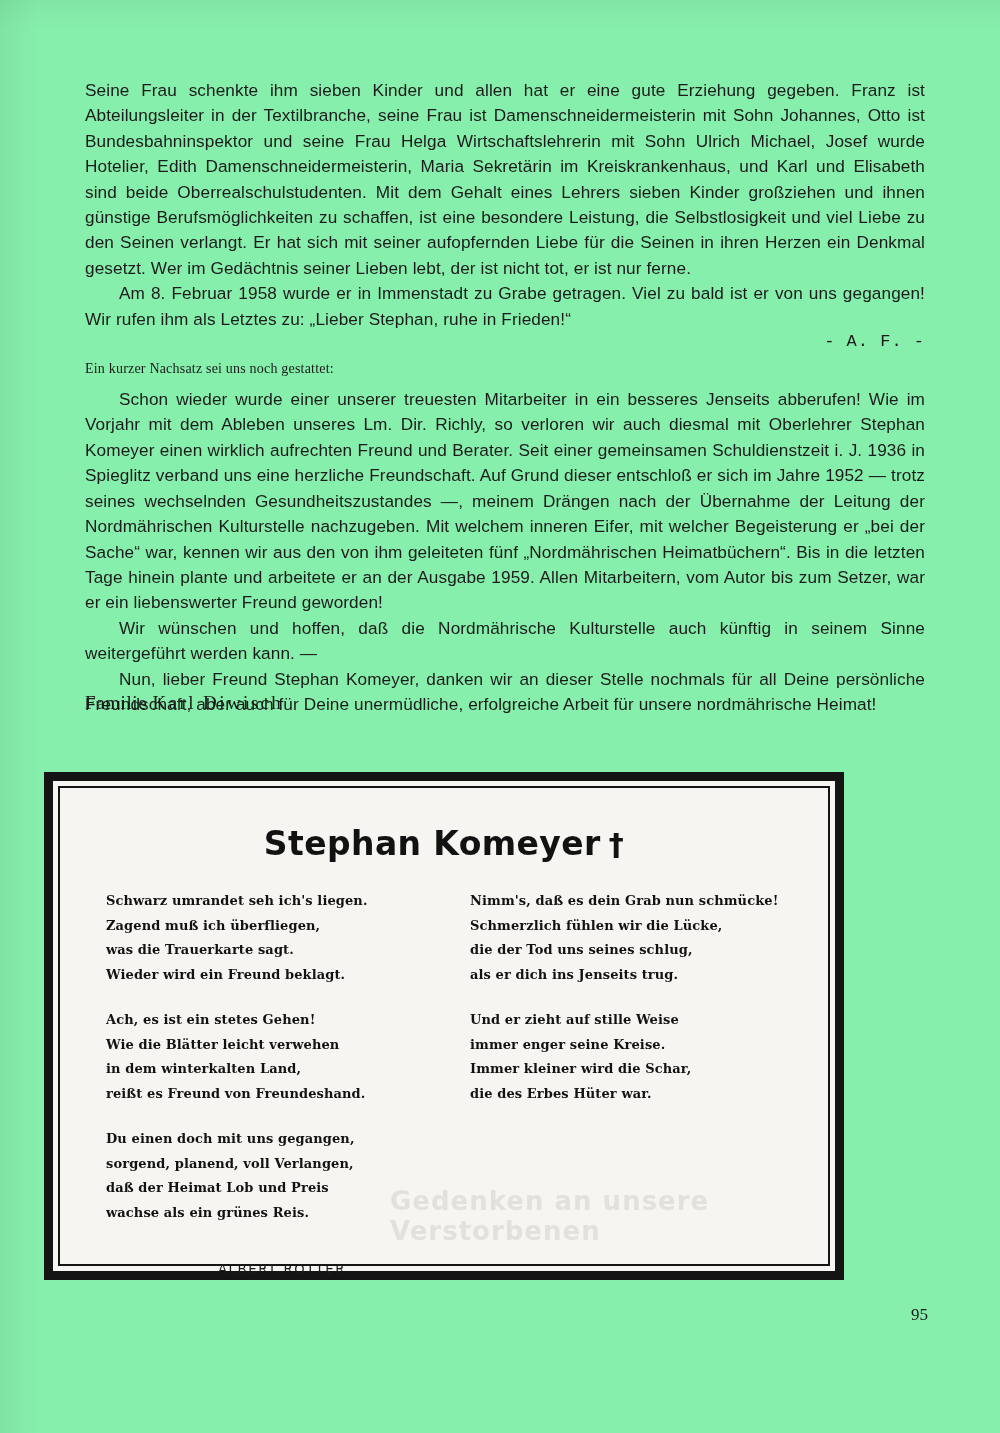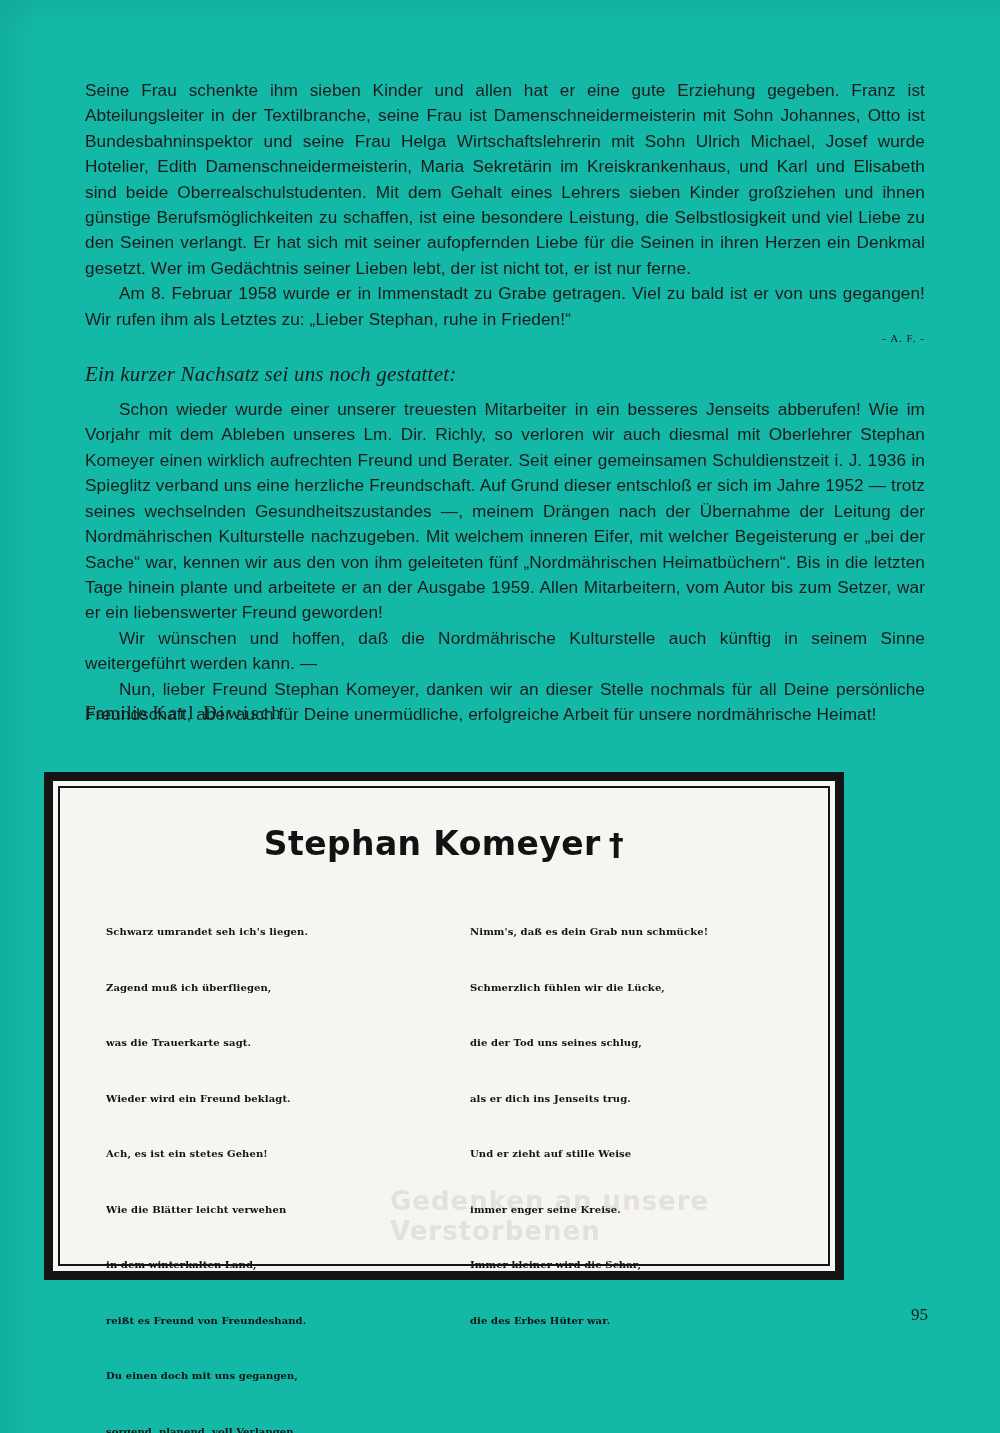--- a/index.html
+++ b/index.html
@@ -12,21 +12,21 @@
     height: 1433px;
     position: relative;
     font-family: "Liberation Serif", serif;
     color: #1a1a1a;
     overflow: hidden;
   }
   
   .page {
     position: absolute;
     inset: 0;
-    background: #14b8a6;
+    background: #86efac;
   }
   .page::before {
     content: "";
     position: absolute;
     inset: 0;
     background:
       linear-gradient(90deg, rgba(0,0,0,0.05) 0px, rgba(0,0,0,0.0) 38px),
       linear-gradient(180deg, rgba(0,0,0,0.04) 0px, rgba(0,0,0,0.0) 30px);
     pointer-events: none;
   }
@@ -46,29 +46,28 @@
     color: #1b1b1b;
   }
   .body-text p {
     margin: 0;
   }
   .indent {
     text-indent: 34px;
   }
   .signature-line {
     text-align: right;
-    font-family: Liberation Serif, serif;
-    font-size: 11px;
+    font-family: Liberation Mono, monospace;
+    font-size: 17px;
     letter-spacing: 1px;
   }
   .nachsatz {
     font-family: "Liberation Serif", serif;
-    font-style: italic;
-    font-size: 21px;
-    margin: 18px 0 10px 0;
+    font-size: 14px;
+    margin: 10px 0 10px 0;
     letter-spacing: 0.2px;
   }
   .familie {
     font-family: Liberation Serif, serif;
     font-size: 19px;
     letter-spacing: 0.6px;
     margin-top: -25.4px;
   }
   .spaced {
     letter-spacing: 2.4px;
@@ -113,26 +112,25 @@
   }
   .poem-col {
     flex: 1;
   }
   .stanza {
     margin-bottom: 21px;
   }
   .verse {
     font-family: "DejaVu Serif", serif;
     font-weight: bold;
-    font-size: 10px;
+    font-size: 13px;
     line-height: 24.5px;
     color: #121212;
     letter-spacing: 0.1px;
     white-space: nowrap;
-    margin-top: 31px;
   }
   .poem-author {
     margin-top: 16px;
     margin-left: 112px;
     font-family: "DejaVu Sans", sans-serif;
     font-size: 13.2px;
     letter-spacing: 1.6px;
     color: #1a1a1a;
   }
   .ghost {

